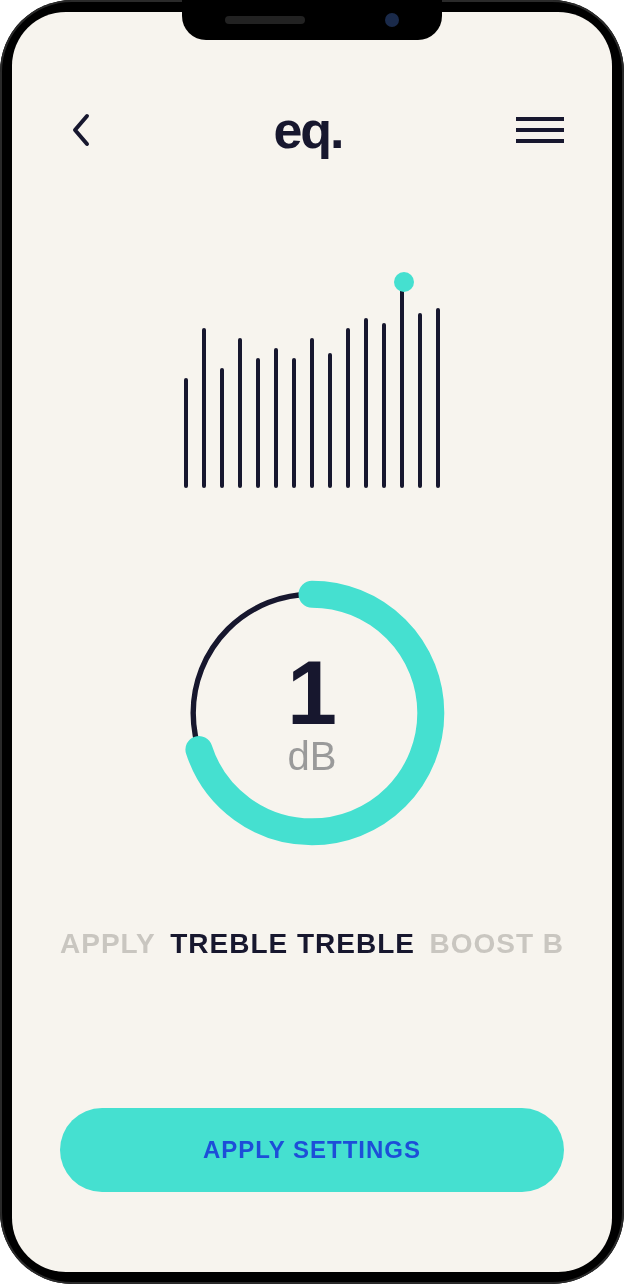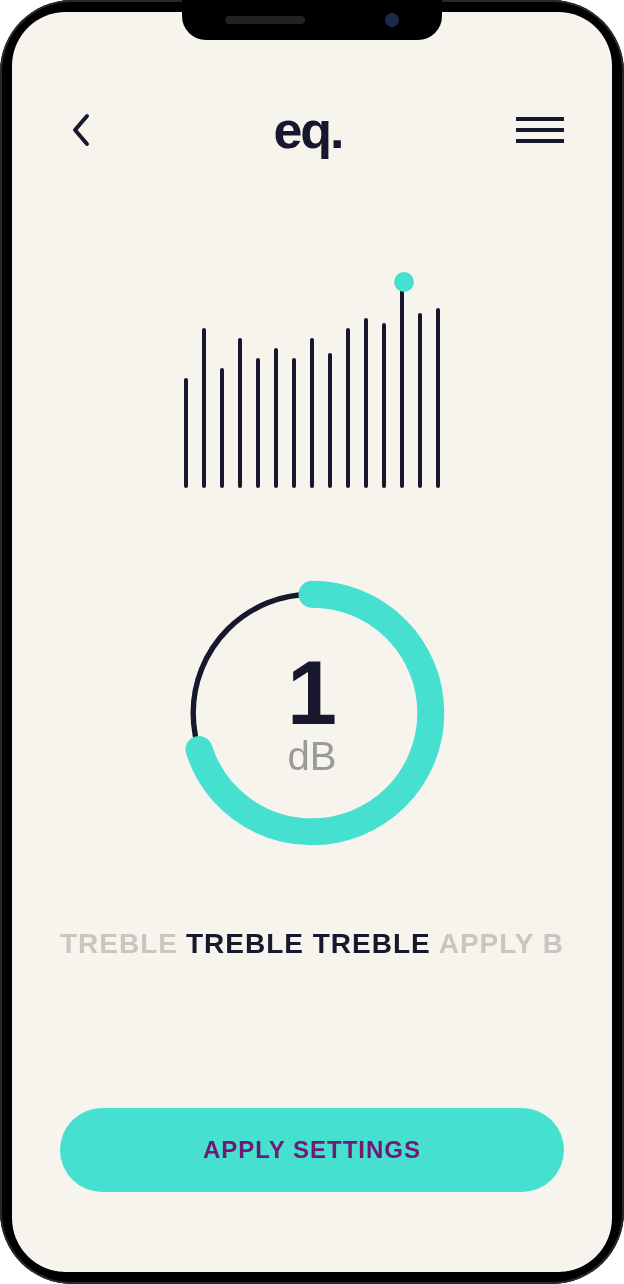--- a/index.html
+++ b/index.html
@@ -168,21 +168,21 @@
   .mode-on {
     font-size: 28px;
     font-weight: 900;
     color: #17172e;
     letter-spacing: 1px;
   }
   .apply-btn {
     margin-top: auto;
     margin-bottom: 40px;
     background: #45e0d0;
-    color: #701a75;
+    color: #1d4ed8;
     font-size: 24px;
     font-weight: 900;
     letter-spacing: 1px;
     border: none;
     border-radius: 50px;
     padding: 28px 0;
     cursor: pointer;
     width: 100%;
   }
 </style>
@@ -237,22 +237,22 @@
             <circle id="dial-arc" cx="50" cy="50" r="44" fill="none" stroke="#45e0d0" stroke-width="10" stroke-linecap="round" stroke-dasharray="276.46015351590177" stroke-dashoffset="82.93804605477054"></circle>
           </svg>
           <div class="dial-text">
             <div class="dial-value">1</div>
             <div class="dial-unit">dB</div>
           </div>
         </div>
       </div>
 
       <div class="mode-row">
-        <span class="mode-off">TREBLE</span>
+        <span class="mode-off">APPLY</span>
         <span class="mode-on">TREBLE TREBLE</span>
-        <span class="mode-off">APPLY B</span>
+        <span class="mode-off">BOOST B</span>
       </div>
 
       <button class="apply-btn">APPLY SETTINGS</button>
 
     </div>
   </div>
 </div>
 
 </body></html>

